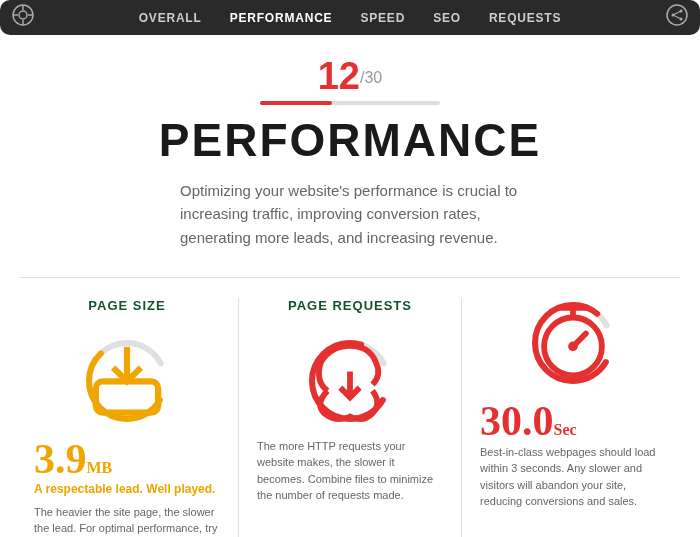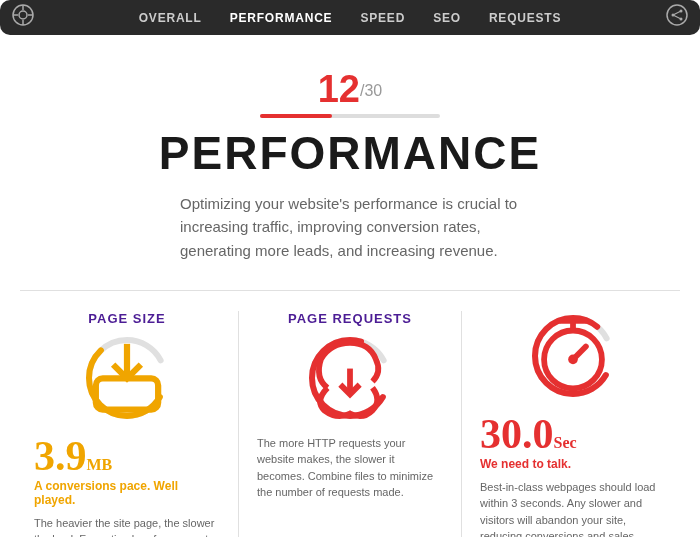--- a/index.html
+++ b/index.html
@@ -46,21 +46,20 @@
       position: absolute;
       right: 12px;
       color: #aaa;
       font-size: 18px;
     }
 
     
     .score-section {
       text-align: center;
       padding: 22px 20px 8px;
-      margin-top: 13px;
     }
     .score-number {
       font-size: 38px;
       font-weight: 700;
       color: #e53030;
       line-height: 1;
     }
     .score-total {
       font-size: 16px;
       color: #999;
@@ -116,24 +115,24 @@
       flex: 1;
       padding: 0 18px;
       border-right: 1px solid #e0e0e0;
     }
     .card:last-child {
       border-right: none;
     }
     .card-title {
       font-size: 13px;
       font-weight: 800;
-      color: #4c1d95;
+      color: #14532d;
       letter-spacing: 1px;
       text-align: center;
-      margin-bottom: 7px;
+      margin-bottom: 23px;
       text-transform: uppercase;
     }
 
     
     .gauge-container {
       display: flex;
       justify-content: center;
       margin-bottom: 12px;
     }
     .gauge {
@@ -243,21 +242,21 @@
             <rect x="4" y="14" width="18" height="9" rx="2" stroke="#f0a500" stroke-width="1.8"></rect>
             <polyline points="13,4 13,14" stroke="#f0a500" stroke-width="1.8"></polyline>
             <polyline points="9,10 13,14 17,10" stroke="#f0a500" stroke-width="1.8" fill="none"></polyline>
           </svg>
         </div>
       </div>
     </div>
     <div class="card-value card-value-yellow">
       <span>3.9</span><span class="unit">MB</span>
     </div>
-    <div class="card-status status-yellow">A conversions pace. Well played.</div>
+    <div class="card-status status-yellow">A respectable lead. Well played.</div>
     <div class="card-desc">The heavier the site page, the slower the lead. For optimal performance, try to keep page size below 3MB.</div>
 
   </div>
 
   <div class="card">
     <div class="card-title">PAGE REQUESTS</div>
     <div class="gauge-container">
       <div class="gauge">
         <svg viewBox="0 0 90 90">
           <circle cx="45" cy="45" r="38" fill="none" stroke="#e0e0e0" stroke-width="6" stroke-dasharray="200 239" stroke-dashoffset="-20" stroke-linecap="round"></circle>
@@ -291,18 +290,17 @@
             <line x1="14" y1="4" x2="14" y2="7" stroke="#e53030" stroke-width="1.8"></line>
             <line x1="14" y1="16" x2="18" y2="12" stroke="#e53030" stroke-width="1.8" stroke-linecap="round"></line>
             <circle cx="14" cy="16" r="1.5" fill="#e53030"></circle>
           </svg>
         </div>
       </div>
     </div>
     <div class="card-value card-value-red">
       <span>30.0</span><span class="unit">Sec</span>
     </div>
-    <div class="card-status status-red">We need to talk.</div>
     <div class="card-desc">Best-in-class webpages should load within 3 seconds. Any slower and visitors will abandon your site, reducing conversions and sales.</div>
 
   </div>
 
 </div>
 
 </body></html>

